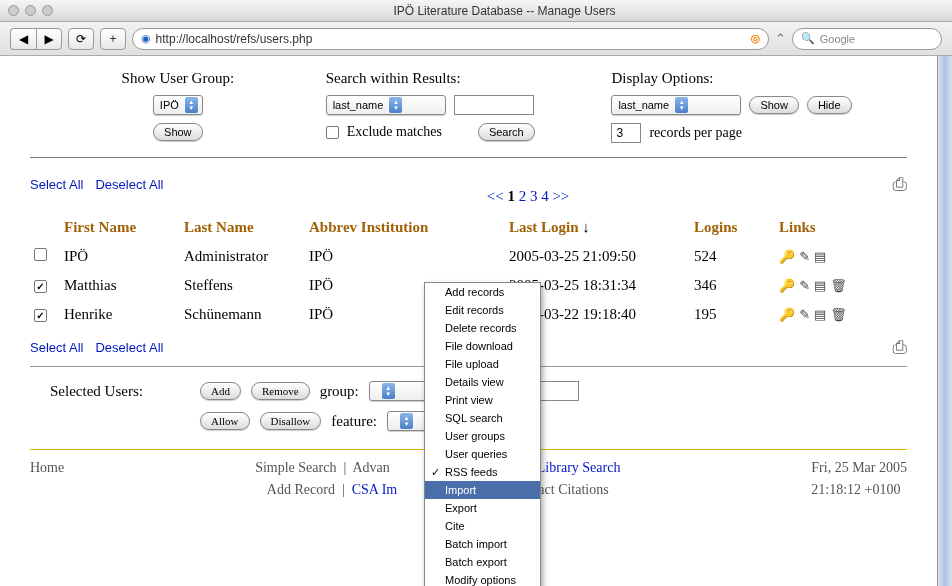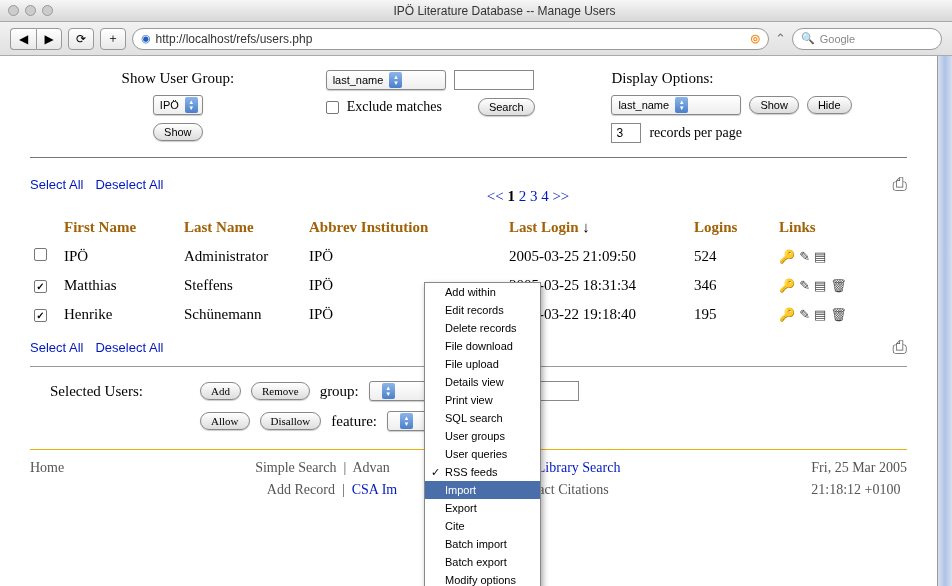--- a/index.html
+++ b/index.html
@@ -220,20 +220,21 @@
         <span class="mac-select">
           <span>IPÖ</span>
           <span class="arr"></span>
         </span>
       </div>
       <div>
         <span class="aqua-btn">Show</span>
       </div>
     </div>
     <div class="topcol c2">
+      <div class="lbl">Search within Results:</div>
       <div style="display:flex; gap:8px;">
         <span class="mac-select" style="width:120px;">
           <span>last_name</span>
           <span class="arr"></span>
         </span>
         <input class="txtin" style="width: 80px;" value="">
       </div>
       <div style="display:flex; align-items:center; gap:8px;">
         <span class="chk"></span>
         <span class="lbl" style="font-size:14px;">Exclude matches</span>
@@ -388,21 +389,21 @@
       </div>
     </div>
     <div style="text-align:left;">
       <div>Fri, 25 Mar 2005</div>
       <div style="margin-top:6px;">21:18:12 +0100</div>
     </div>
   </div>
 </div>
 
 <div class="dropdown" id="dropdown">
-    <div class="dditem">Add within</div>
+    <div class="dditem">Add records</div>
     <div class="dditem">Edit records</div>
     <div class="dditem">Delete records</div>
     <div class="dditem">File download</div>
     <div class="dditem">File upload</div>
     <div class="dditem">Details view</div>
     <div class="dditem">Print view</div>
     <div class="dditem">SQL search</div>
     <div class="dditem">User groups</div>
     <div class="dditem">User queries</div>
     <div class="dditem checked">RSS feeds</div>

